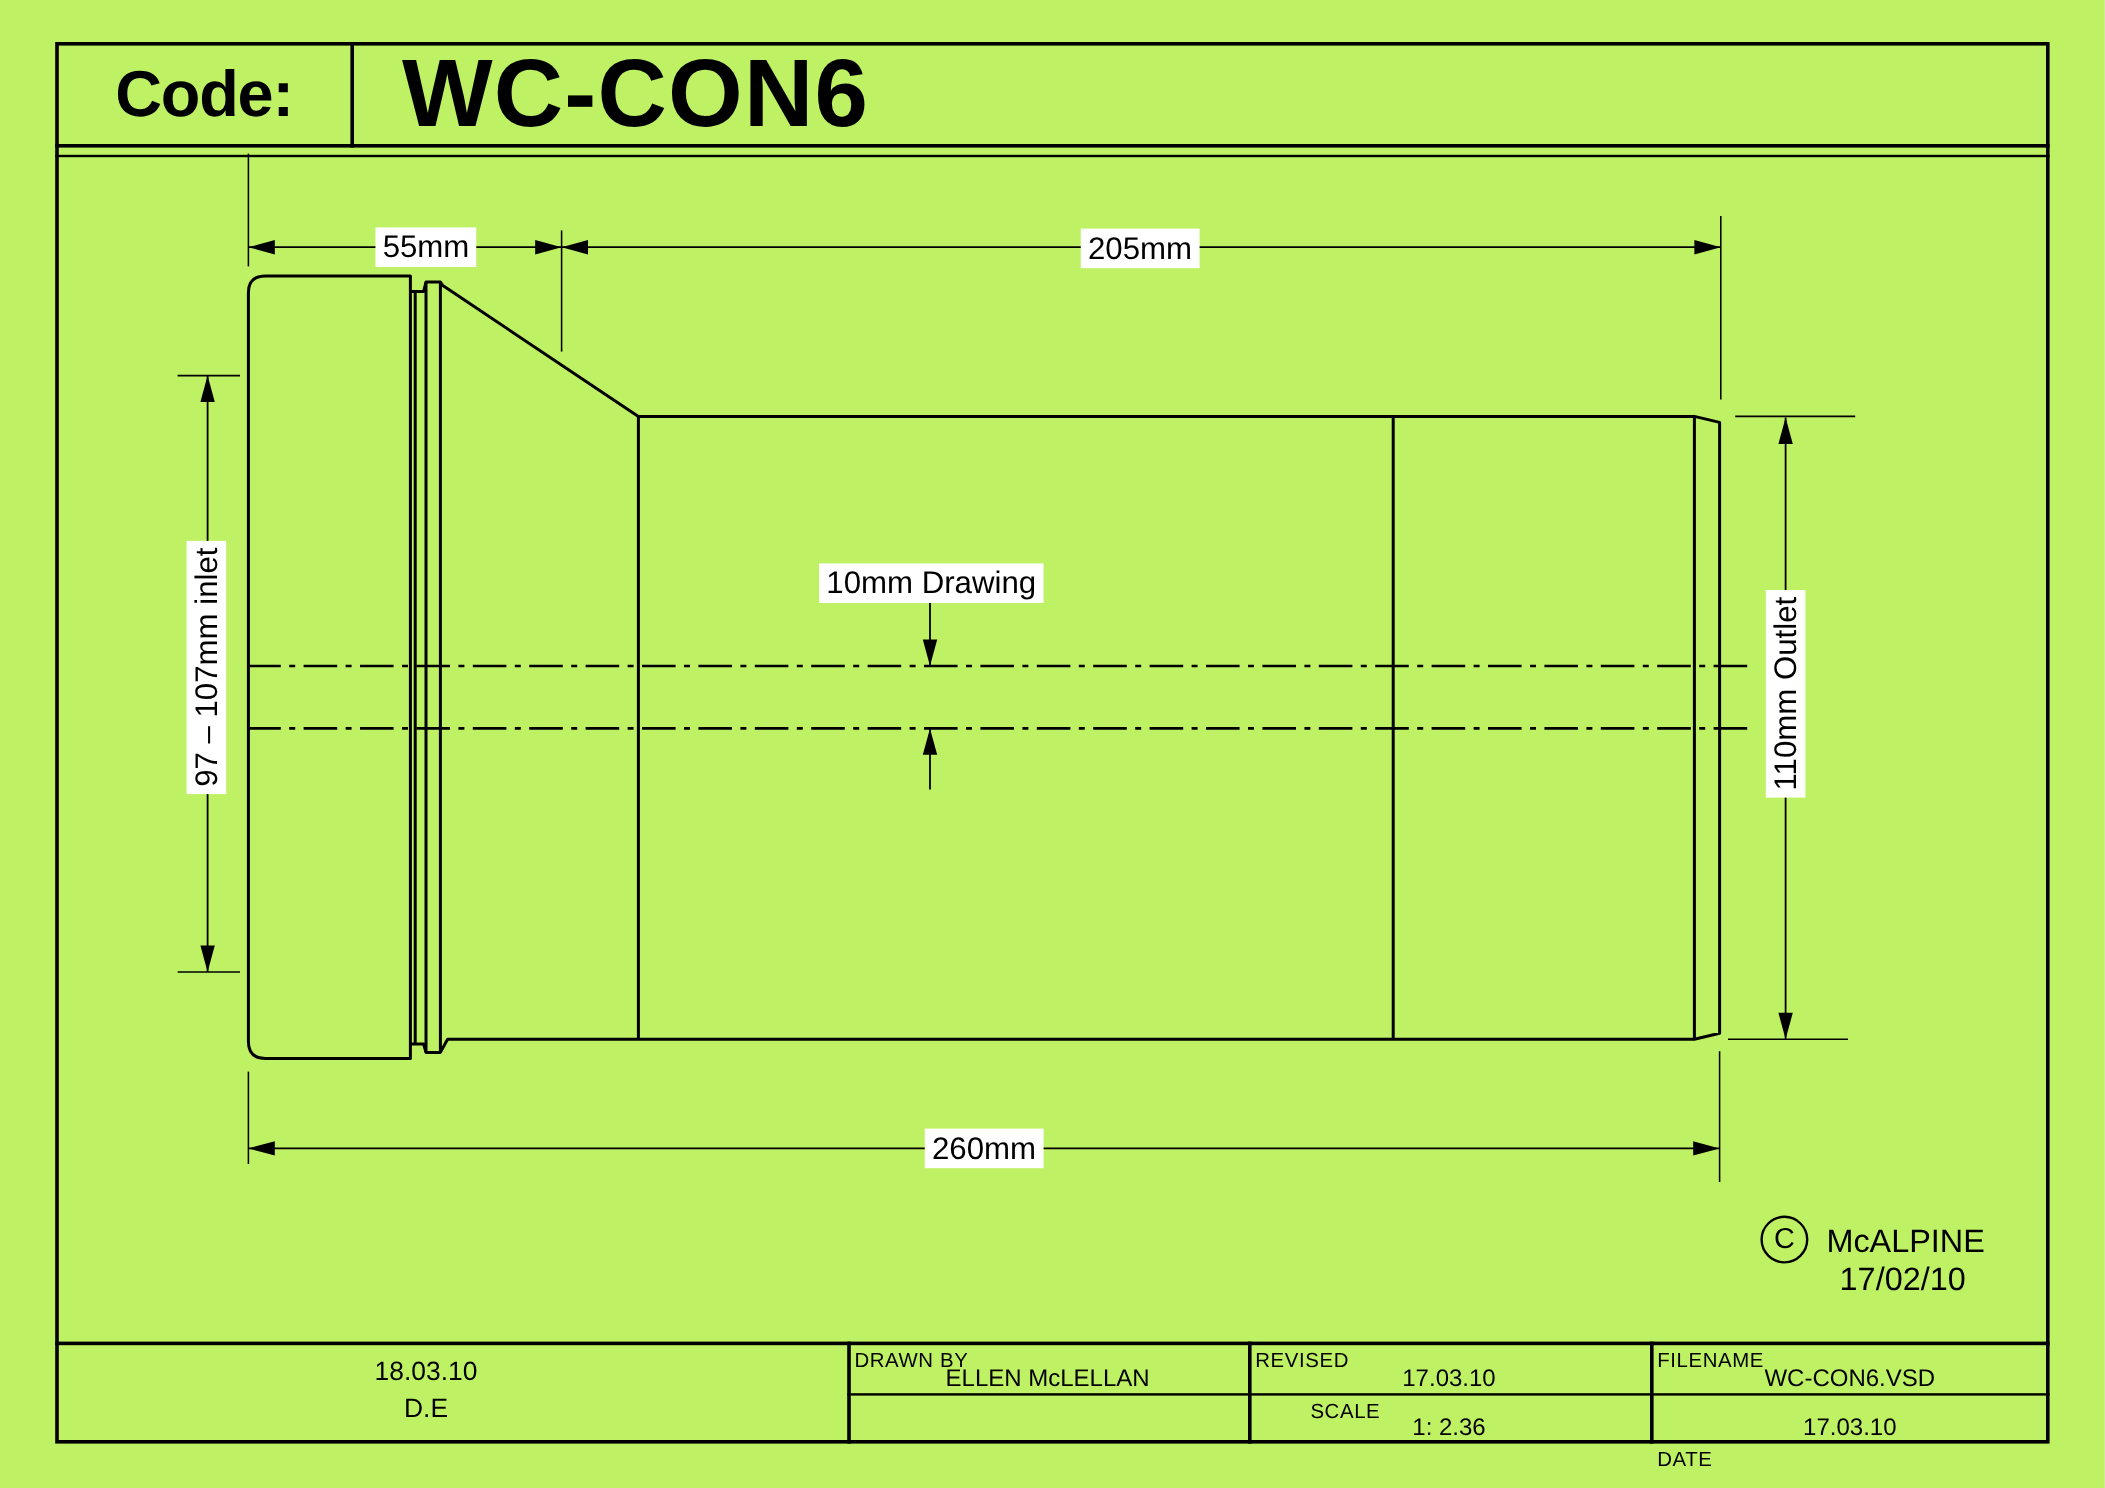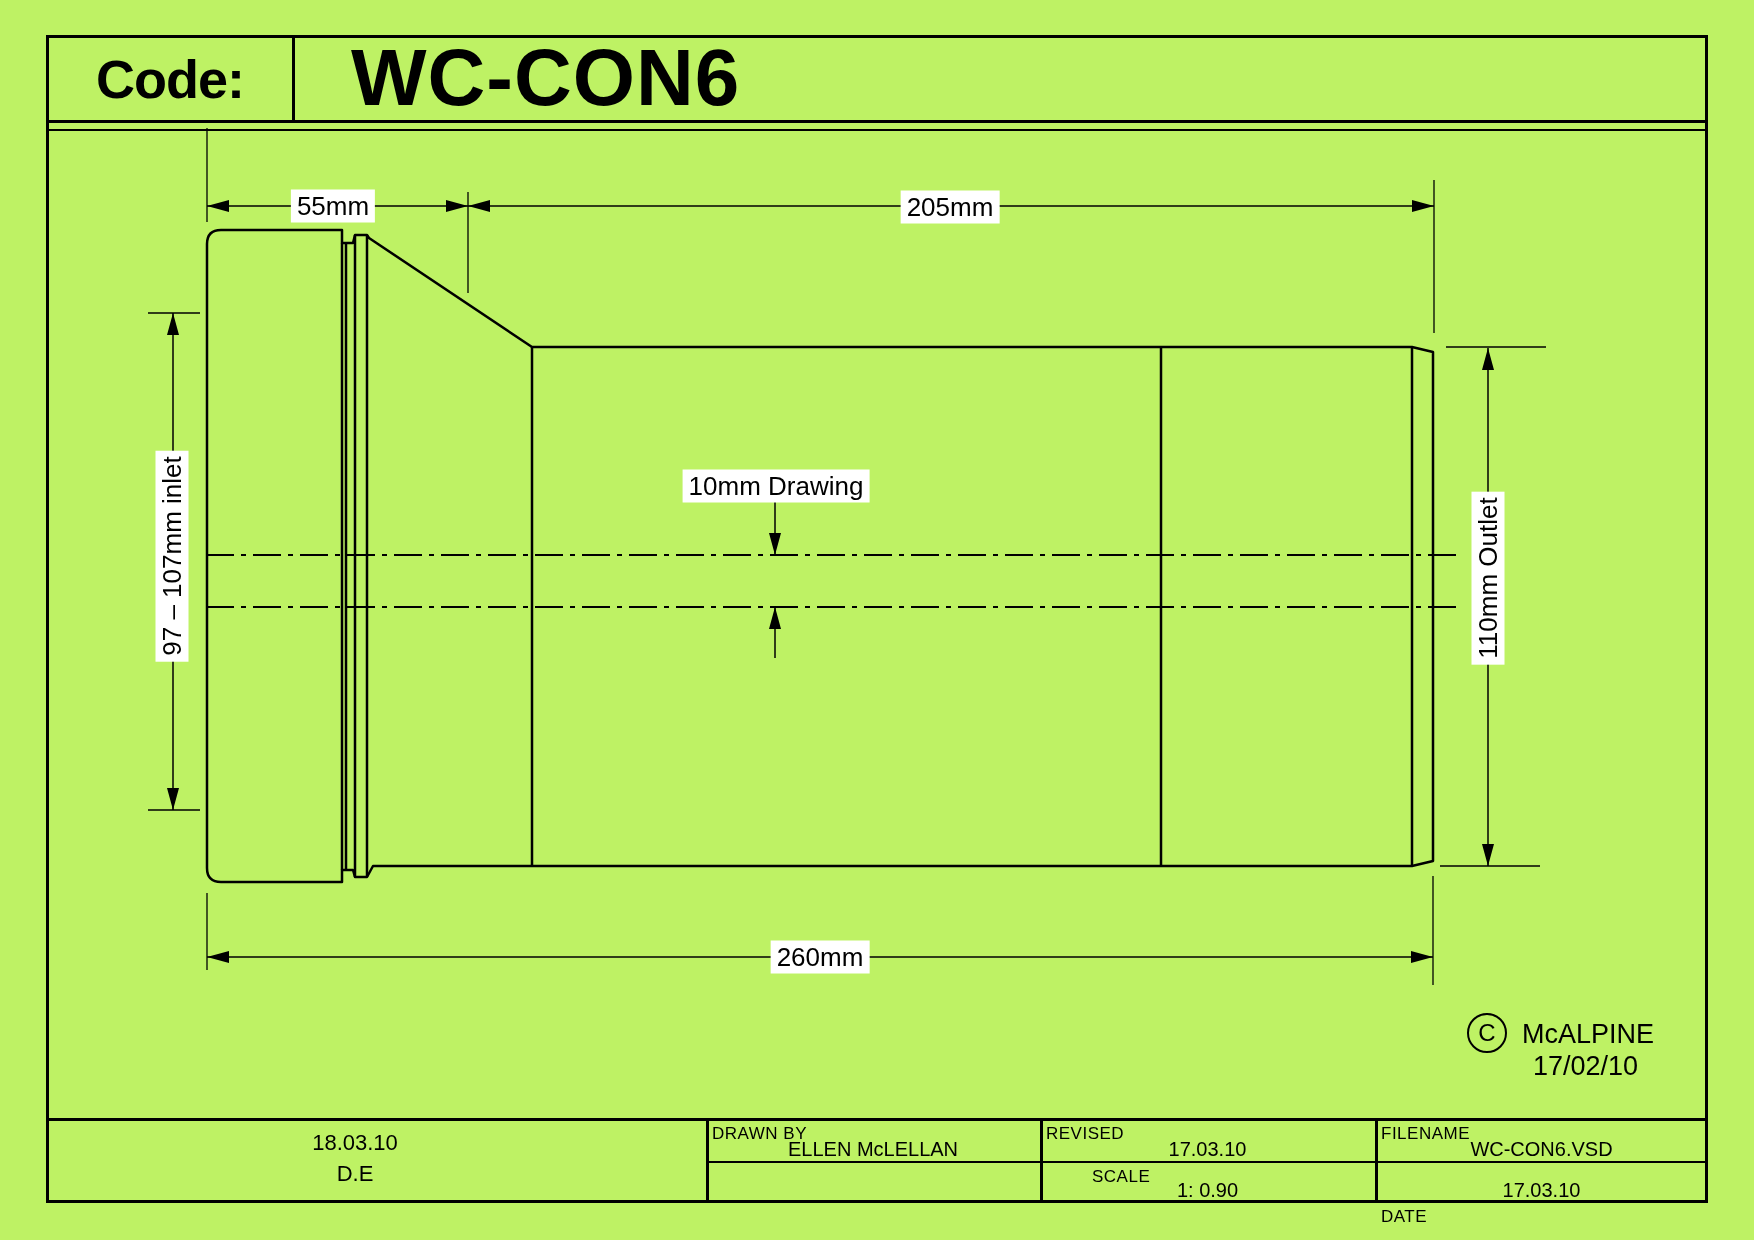--- a/index.html
+++ b/index.html
@@ -14,21 +14,21 @@
   .outer-border {
     position:absolute; left:46px; top:35px; width:1662px; height:1168px;
     border:3px solid #000;
   }
   .code-label {
     position:absolute; left:47px; top:35px; width:246px; height:88px;
     display:flex; align-items:center; justify-content:center;
     font-size:54px; font-weight:bold; letter-spacing:-1px;
   }
   .code-value {
-    position:absolute; left:293px; top:33px; width:1413px; height:90px;
+    position:absolute; left:277px; top:33px; width:1413px; height:90px;
     display:flex; align-items:center;
     padding-left:58px; font-size:80px; font-weight:bold; letter-spacing:1px;
   }
   svg.drawing { position:absolute; left:0; top:0; }
   .dim-label {
     position:absolute; transform:translate(-50%,-50%);
     background:#fff; padding:1px 6px; font-size:26px; white-space:nowrap;
   }
   .dim-label.rot { transform:translate(-50%,-50%) rotate(-90deg); }
   .copy-circle {
@@ -107,21 +107,21 @@
       <polygon points="1433,957 1411,951 1411,963"></polygon>
       <polygon points="173,313 167,335 179,335"></polygon>
       <polygon points="173,810 167,788 179,788"></polygon>
       <polygon points="1488,348 1482,370 1494,370"></polygon>
       <polygon points="1488,866 1482,844 1494,844"></polygon>
       <polygon points="775,555 769,533 781,533"></polygon>
       <polygon points="775,607 769,629 781,629"></polygon>
     </g>
   </svg>
 
-  <div class="dim-label" style="left:333px; top:206px;text-align:right;">55mm</div>
+  <div class="dim-label" style="left:355px; top:206px;text-align:right;">55mm</div>
   <div class="dim-label" style="left:950px; top:207px;">205mm</div>
   <div class="dim-label" style="left:820px; top:957px;">260mm</div>
   <div class="dim-label" style="left:776px; top:486px;">10mm Drawing</div>
   <div class="dim-label rot" style="left:172px; top:556px;">97 – 107mm inlet</div>
   <div class="dim-label rot" style="left:1488px; top:578px;">110mm Outlet</div>
 
   <div class="copy-circle">C</div>
   <div class="copy-name">McALPINE</div>
   <div class="copy-date">17/02/10</div>
 
@@ -139,18 +139,18 @@
   <div class="tb-label" style="left:712px; top:1124px;">DRAWN BY</div>
   <div class="tb-value" style="left:706px; top:1138px; width:334px;">ELLEN McLELLAN</div>
 
   <div class="tb-label" style="left:1046px; top:1124px;">REVISED</div>
   <div class="tb-value" style="left:1040px; top:1138px; width:335px;">17.03.10</div>
 
   <div class="tb-label" style="left:1381px; top:1124px;">FILENAME</div>
   <div class="tb-value" style="left:1375px; top:1138px; width:333px;">WC-CON6.VSD</div>
 
   <div class="tb-label" style="left:1092px; top:1167px;">SCALE</div>
-  <div class="tb-value" style="left:1040px; top:1179px; width:335px;">1: 0.90</div>
+  <div class="tb-value" style="left:1040px; top:1179px; width:335px;">1: 2.36</div>
 
   <div class="tb-label" style="left:1381px; top:1167px;margin-top:40px;">DATE</div>
   <div class="tb-value" style="left:1375px; top:1179px; width:333px;">17.03.10</div>
 
 </div>
 
 </body></html>

